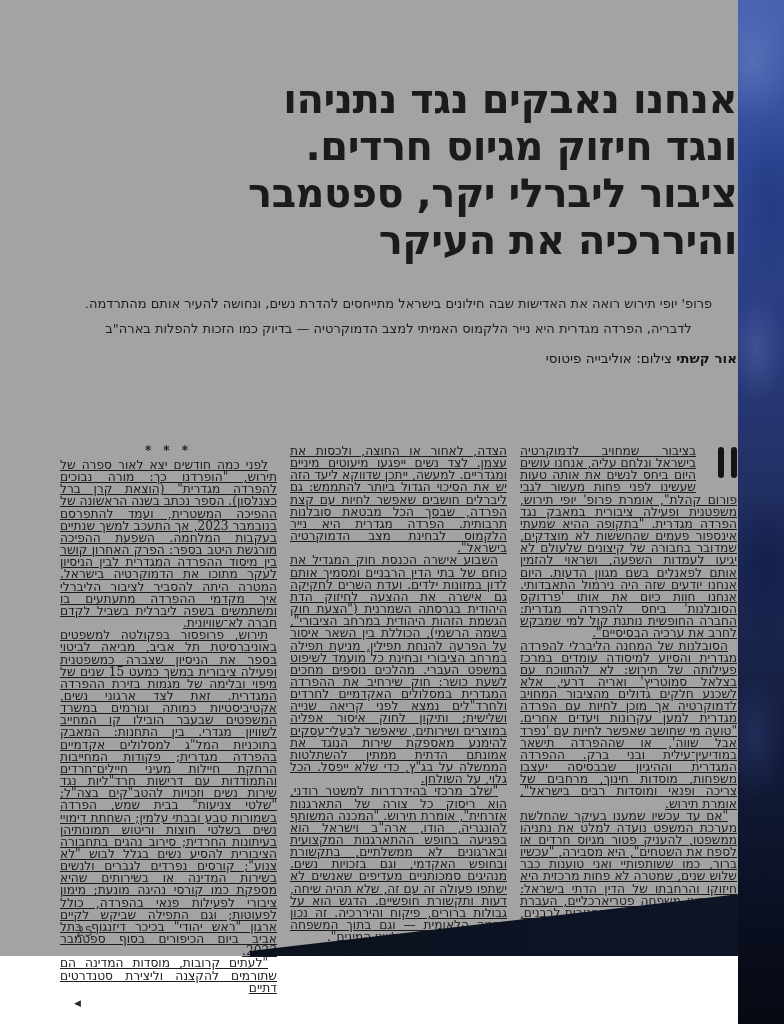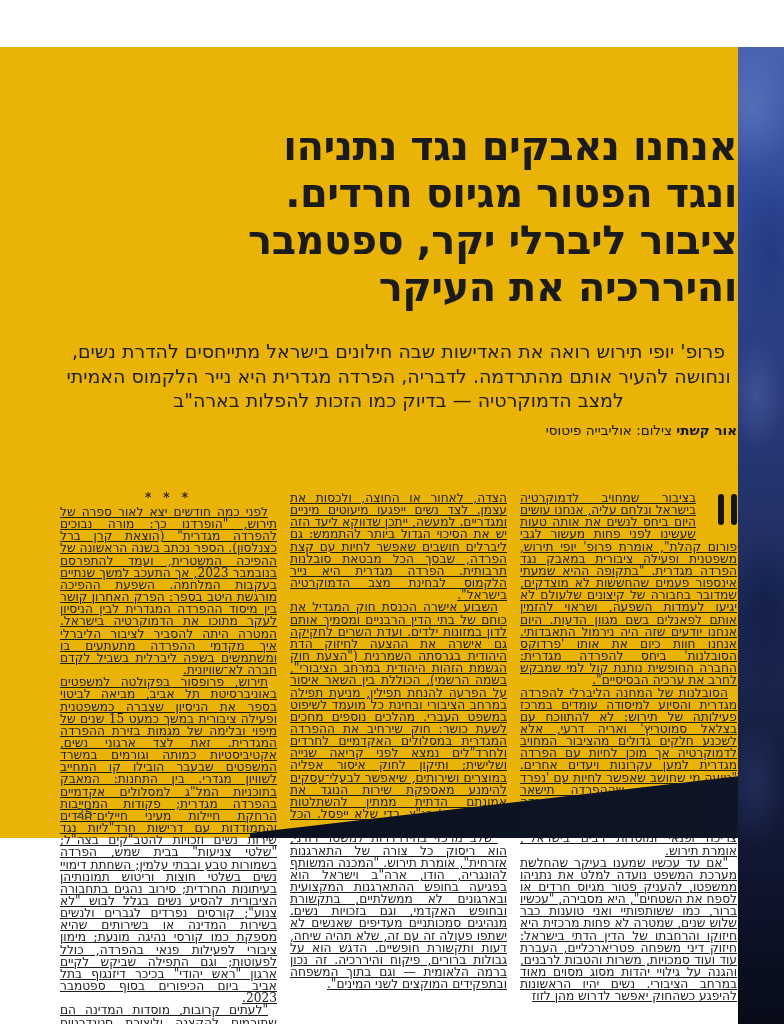--- a/index.html
+++ b/index.html
@@ -1,18 +1,18 @@
 <!DOCTYPE html>
 <html lang="he"><head>
 <meta charset="utf-8">
 <style>
   html,body{margin:0;padding:0;}
   body{width:784px;height:1024px;overflow:hidden;background:#ffffff;
        font-family:"DejaVu Sans","Liberation Sans",sans-serif;}
-  .page{position:relative;width:784px;height:791px;background:#eab308;direction:rtl;margin-top:47px;}
+  .page{position:relative;width:784px;height:956px;background:#a3a3a3;direction:rtl;}
 
   
   .edge-band{position:absolute;top:0;right:0;width:46px;height:1024px;z-index:5;
     background:
       radial-gradient(60px 90px at 30% 6%, rgba(120,150,215,.35), rgba(0,0,0,0) 70%),
       radial-gradient(50px 120px at 70% 20%, rgba(25,45,110,.45), rgba(0,0,0,0) 70%),
       radial-gradient(40px 80px at 40% 34%, rgba(110,135,200,.30), rgba(0,0,0,0) 70%),
       radial-gradient(55px 110px at 60% 55%, rgba(10,20,60,.5), rgba(0,0,0,0) 70%),
       radial-gradient(45px 90px at 35% 72%, rgba(70,95,170,.25), rgba(0,0,0,0) 70%),
       linear-gradient(180deg,#4a63b0 0%,#2f4896 16%,#2a3a7c 34%,#1d2a57 55%,#121a38 75%,#0a0f20 90%,#060912 100%);
@@ -24,21 +24,21 @@
 
   .content{position:absolute;top:0;right:47px;left:60px;}
 
   .headline{margin-top:76px;text-align:left;direction:rtl;}
   .headline div{font-size:40px;line-height:47px;font-weight:600;color:#1b1b1b;
     letter-spacing:-0.5px;text-align:left;}
   
   .headline{text-align:right;}
   .headline div{text-align:right;}
 
-  .standfirst{margin-top:28px;text-align:center;font-size:19px;line-height:24.5px;
+  .standfirst{margin-top:28px;text-align:center;font-size:13px;line-height:24.5px;
     color:#1e1e1e;font-weight:500;padding:0 2px;}
   .byline{margin-top:9px;text-align:right;font-size:13.5px;color:#161616;}
   .byline .author{font-weight:bold;}
   .byline .credit{font-weight:normal;}
 
   .columns{position:absolute;top:445px;right:47px;left:60px;display:flex;
     flex-direction:row;gap:13px;direction:rtl;z-index:2;}
   .col{width:217px;flex:0 0 217px;
     font-family:"DejaVu Serif","DejaVu Sans",serif;
     font-size:12.2px;line-height:12.15px;color:#1c1c1c;
@@ -64,21 +64,21 @@
 
 <div class="page">
 
   <div class="edge-band"></div>
   <div class="edge-wedge"></div>
 
   <div class="content">
 
     <div class="headline">
       <div>אנחנו נאבקים נגד נתניהו</div>
-      <div>ונגד הפטור מגיוס חרדים.</div>
+      <div>ונגד חיזוק מגיוס חרדים.</div>
       <div>ציבור ליברלי יקר, ספטמבר</div>
       <div>והיררכיה את העיקר</div>
     </div>
 
     <div class="standfirst">פרופ' יופי תירוש רואה את האדישות שבה חילונים בישראל מתייחסים להדרת נשים, ונחושה להעיר אותם מהתרדמה. לדבריה, הפרדה מגדרית היא נייר הלקמוס האמיתי למצב הדמוקרטיה — בדיוק כמו הזכות להפלות בארה"ב</div>
 
     <div class="byline">
       <span class="author">אור קשתי</span>
       <span class="credit">צילום: אוליבייה פיטוסי</span>
     </div>

